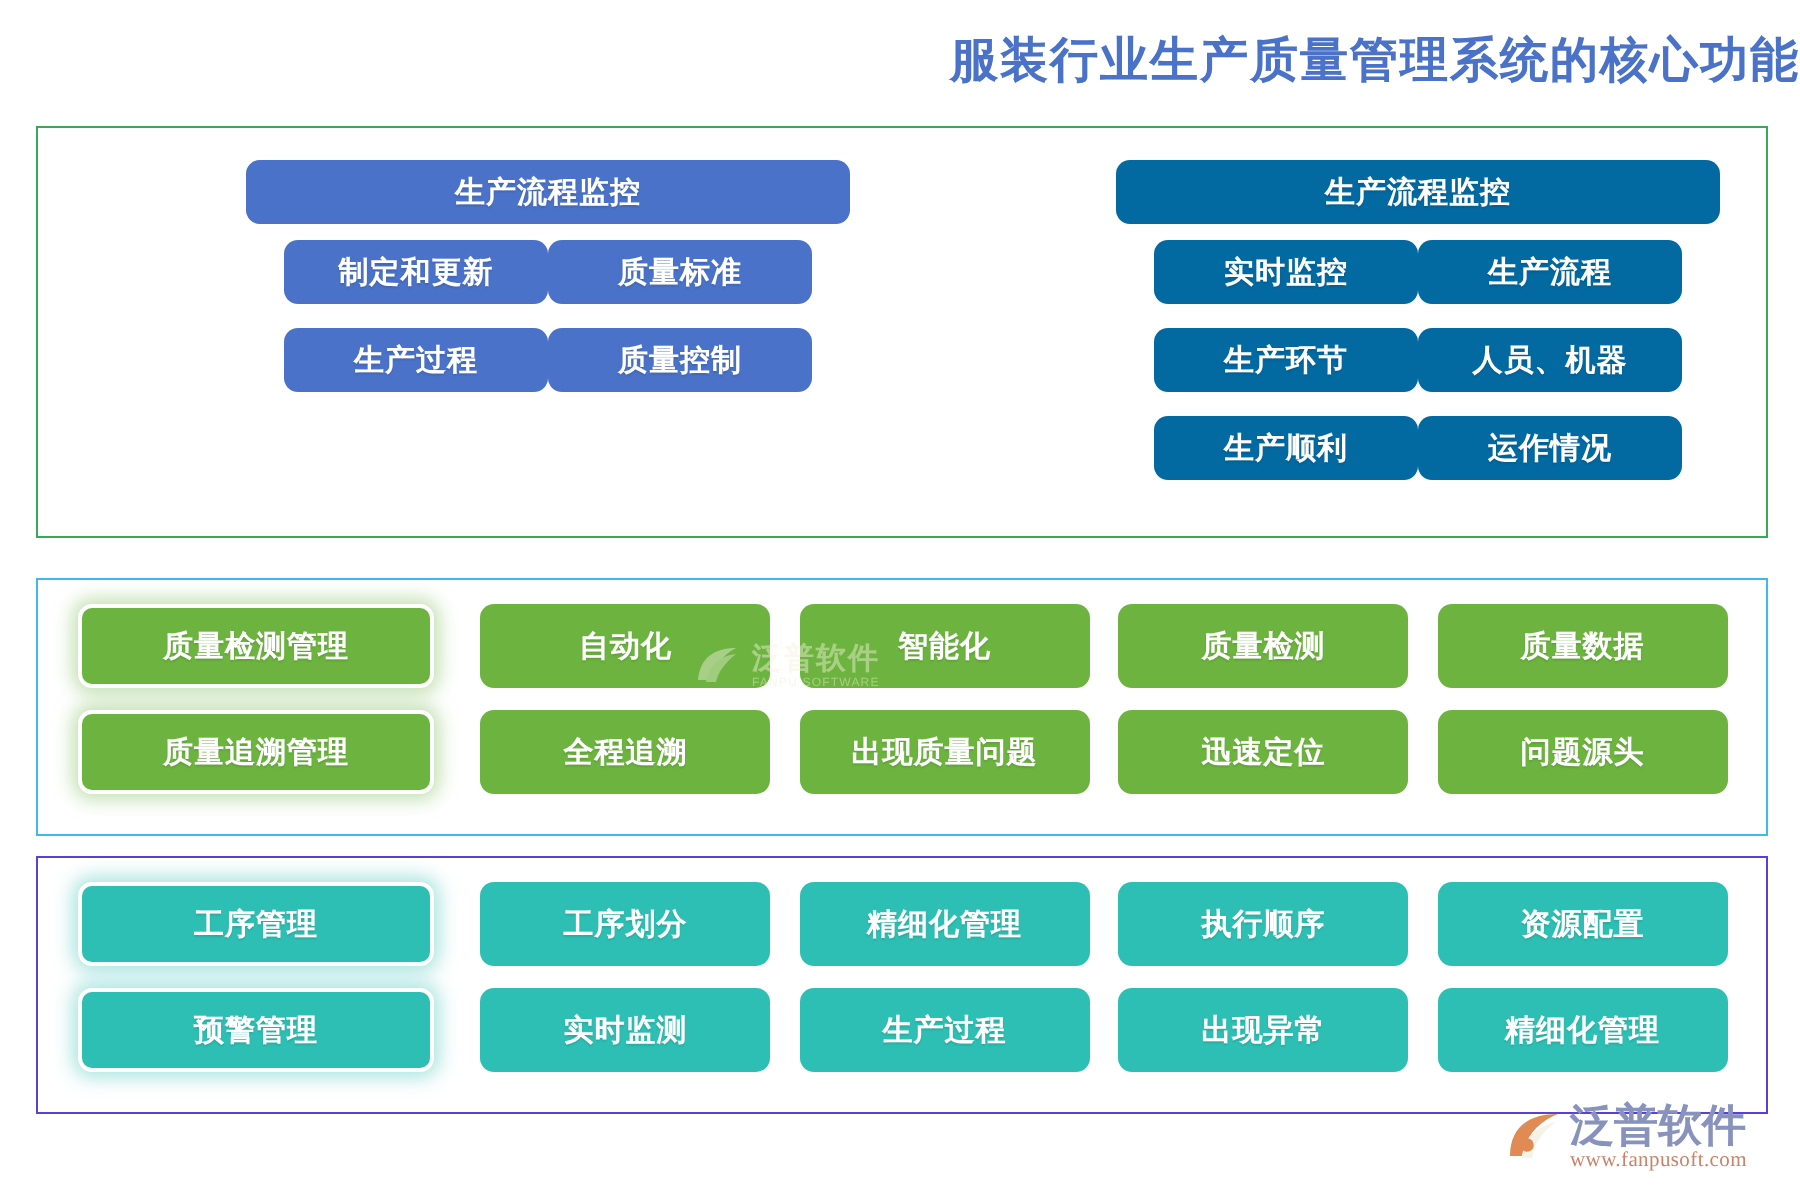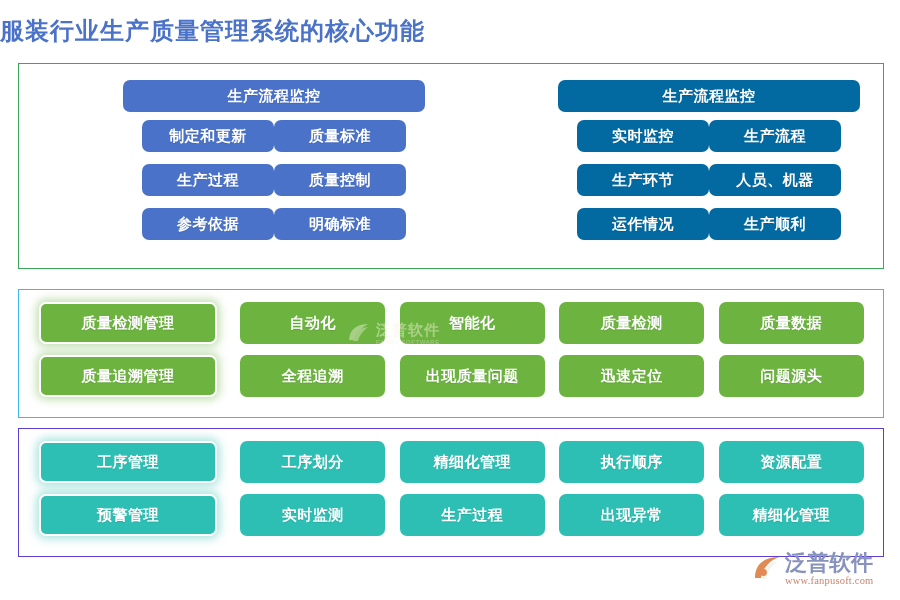--- a/index.html
+++ b/index.html
@@ -10,21 +10,21 @@
     width: 900px;
     height: 600px;
     background: #ffffff;
     font-family: "Liberation Sans", "DejaVu Sans", sans-serif;
     overflow: hidden;
     position: relative;
   }
 
   
   .page-title {
-    text-align: left;
+    text-align: right;
     color: #4a72c8;
     font-size: 24px;
     font-weight: bold;
     letter-spacing: 1px;
     padding-top: 15px;
     height: 42px;
     line-height: 32px;
     box-sizing: border-box;
   }
 
@@ -199,41 +199,37 @@
     <div class="chip blue group-head">生产流程监控</div>
     <div class="group-rows">
       <div class="group-row">
         <div class="chip blue">制定和更新</div>
         <div class="chip blue">质量标准</div>
       </div>
       <div class="group-row">
         <div class="chip blue">生产过程</div>
         <div class="chip blue">质量控制</div>
       </div>
-      <div class="group-row">
-        <div class="chip blue">参考依据</div>
-        <div class="chip blue">明确标准</div>
-      </div>
     </div>
   </div>
 
   <div class="col-group col-yellow">
     <div class="chip yellow group-head">生产流程监控</div>
     <div class="group-rows">
       <div class="group-row">
         <div class="chip yellow">实时监控</div>
         <div class="chip yellow">生产流程</div>
       </div>
       <div class="group-row">
         <div class="chip yellow">生产环节</div>
         <div class="chip yellow">人员、机器</div>
       </div>
       <div class="group-row">
+        <div class="chip yellow">生产顺利</div>
         <div class="chip yellow">运作情况</div>
-        <div class="chip yellow">生产顺利</div>
       </div>
     </div>
   </div>
 </div>
 
 <div class="section sec-2">
   <div class="band green-band">
 
     <div class="band-row">
       <div class="chip green lead">质量检测管理</div>

